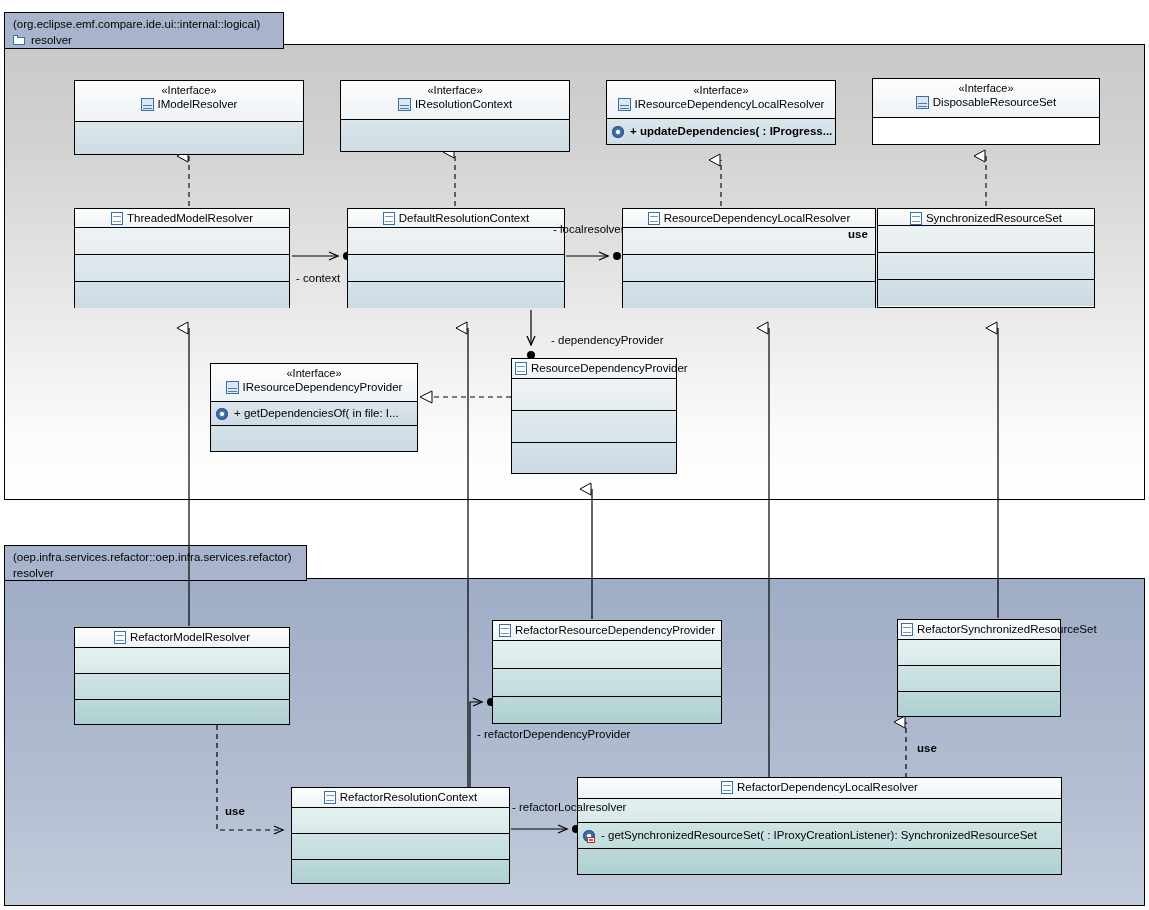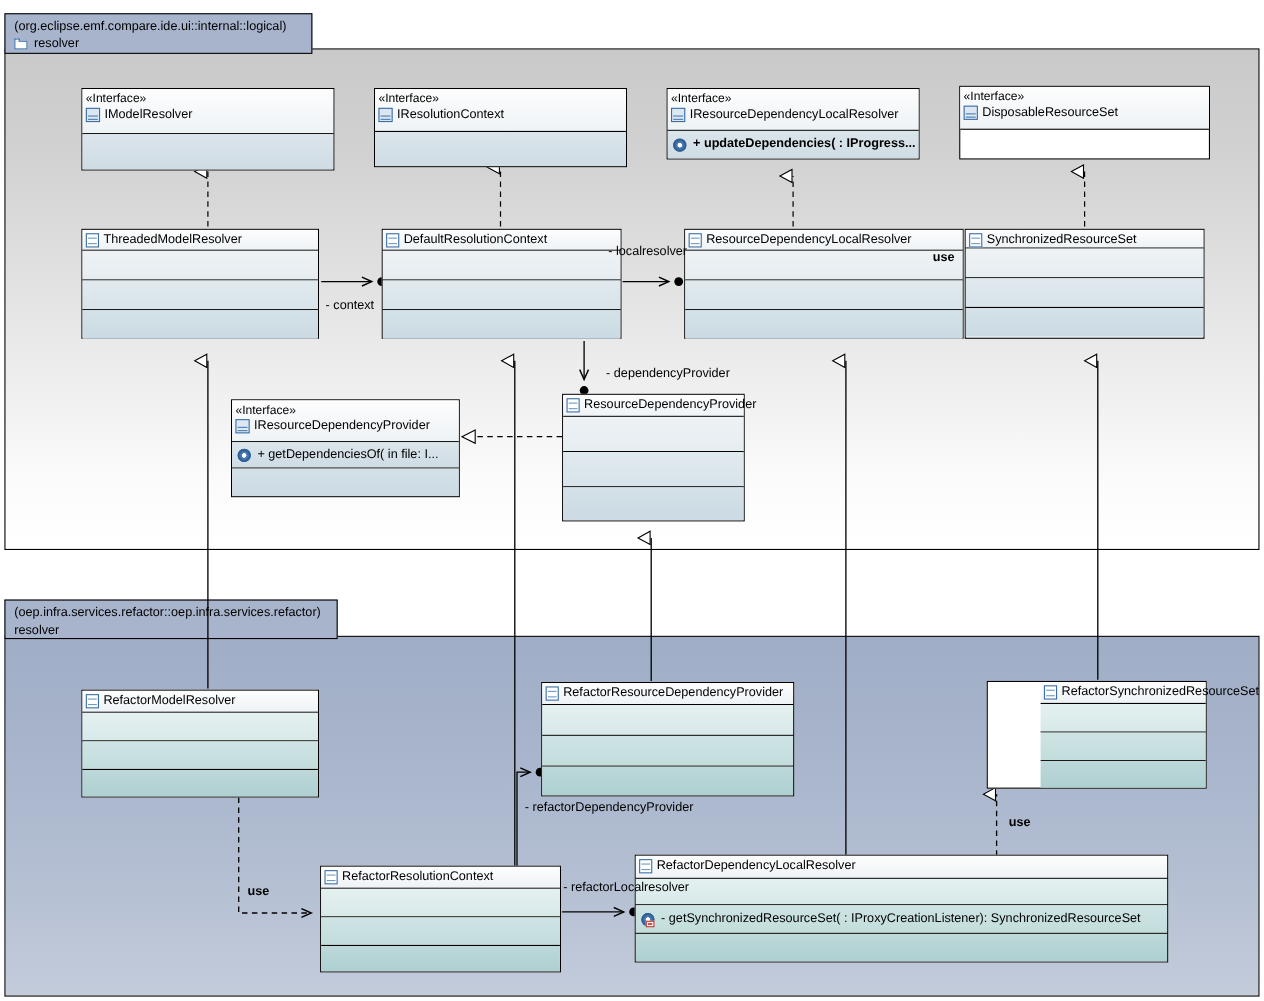--- a/index.html
+++ b/index.html
@@ -101,21 +101,21 @@
     border: 1px solid #000;
     background: #ffffff;
     font-size: 11.5px;
     color: #000;
     z-index: 5;
   }
   .uml .hdr {
     box-sizing: border-box;
     border-bottom: 1px solid #000;
     background: linear-gradient(to bottom, #fdfdfd 0%, #f4f7f9 60%, #eef3f6 100%);
-    text-align: left;
+    text-align: center;
     padding: 2px 3px 3px 3px;
     line-height: 14px;
     white-space: nowrap;
   }
   .uml .hdr .stereo {
     display: block;
     font-size: 11px;
     line-height: 14px;
   }
   .uml .hdr .nm {
@@ -489,21 +489,21 @@
       <span class="nm">
           <span class="cls-icon"></span>
           <span>RefactorResourceDependencyProvider</span>
         </span>
     </div>
     <div class="cmp t1 empty" style="height:28px;"></div>
     <div class="cmp t2 empty" style="height:28px;"></div>
     <div class="cmp t3 empty" style="height:26px;"></div>
   </div>
 
-  <div class="uml" style="left:897px; top:619px; width:200px; height:98px;padding-left:48px;">
+  <div class="uml" style="left:897px; top:619px; width:164px; height:98px;">
     <div class="hdr" style="height:20px; overflow:visible;">
       <span class="nm">
           <span class="cls-icon"></span>
           <span>RefactorSynchronizedResourceSet</span>
         </span>
     </div>
     <div class="cmp t1 empty" style="height:26px;"></div>
     <div class="cmp t2 empty" style="height:26px;"></div>
     <div class="cmp t3 empty" style="height:24px;"></div>
   </div>

